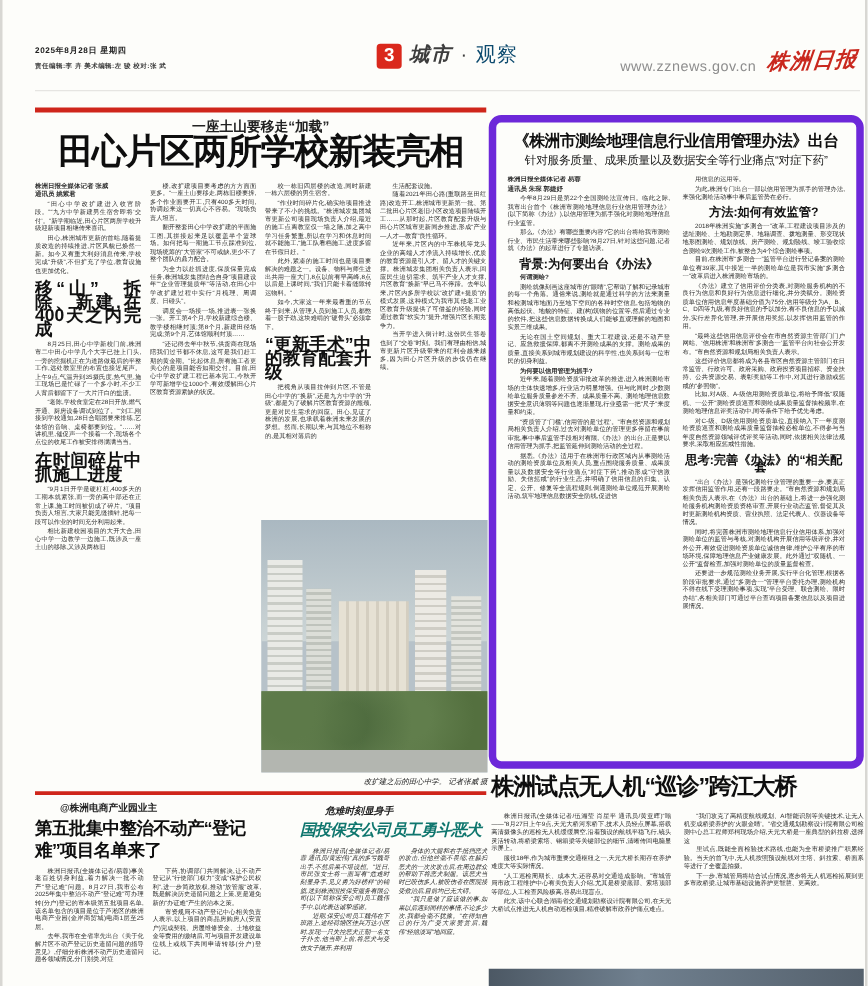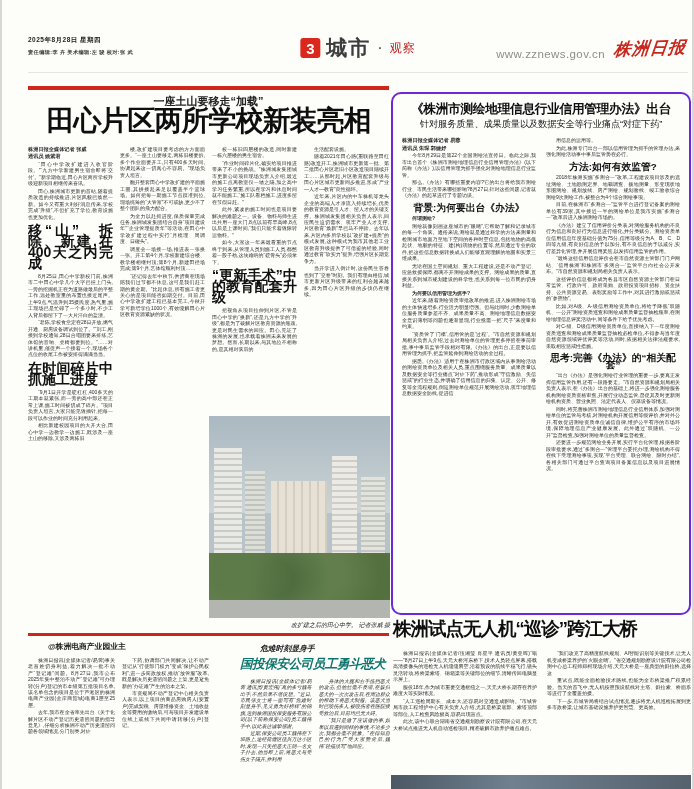--- a/index.html
+++ b/index.html
@@ -5,23 +5,23 @@
   html,body{margin:0;padding:0;background:#d8d7d3;}
   .page{position:absolute;left:2px;top:0;width:690px;height:789px;background:#fdfdfa;overflow:hidden;
         font-family:"Liberation Sans","DejaVu Sans",sans-serif;color:#2b2b2b;}
   
   .hdr{position:absolute;left:26px;right:4px;top:28px;height:44px;border-bottom:1px solid #e6e5e2;}
   .hdr-date{position:absolute;left:0;top:8px;font-size:6.5px;font-weight:700;color:#222;letter-spacing:.5px;}
   .hdr-ed{position:absolute;left:0;top:21px;font-size:5.2px;font-weight:700;color:#3a3a3a;letter-spacing:.4px;}
   .hdr-center{position:absolute;left:50%;top:6px;transform:translateX(-50%);display:flex;align-items:center;gap:6px;}
   .pgno{width:20px;height:20px;background:#da281c;border-radius:3px;color:#fff;font-size:15px;font-weight:800;
         display:flex;align-items:center;justify-content:center;}
-  .sec1{font-size:21px;font-weight:800;color:#3d3d3d;letter-spacing:1px;}
+  .sec1{font-size:16px;font-weight:800;color:#3d3d3d;letter-spacing:1px;font-style:italic;}
   .secdot{font-size:16px;color:#3d3d3d;margin:0 1px;}
-  .sec2{font-size:12px;font-weight:400;color:#b91c1c;letter-spacing:1px;}
+  .sec2{font-size:16px;font-weight:400;color:#0c4a6e;letter-spacing:1px;}
   .hdr-right{position:absolute;right:2px;top:9px;display:flex;align-items:flex-end;gap:9px;}
   .site{font-size:11.5px;color:#8d8d8d;letter-spacing:.4px;}
   .masthead{font-family:"DejaVu Serif","Liberation Serif",serif;font-style:italic;font-weight:700;
             font-size:17px;color:#c9281e;transform:skewX(-8deg) rotate(-2deg);letter-spacing:1px;}
   
   .redrule1{position:absolute;left:26px;top:86px;width:361px;height:3.5px;background:#cf261b;}
   .redrule2{position:absolute;left:26px;top:633px;width:361px;height:2.5px;background:#cf261b;}
   
   .kicker-main{position:absolute;left:26px;top:94px;width:361px;text-align:center;
                font-size:11px;font-weight:700;color:#222;}
@@ -59,21 +59,21 @@
   .art-dog{position:absolute;left:238px;top:643px;width:150px;font-style:italic;}
   .kicker-sm{font-size:7.8px;font-weight:700;color:#222;margin-left:20px;}
   .title-reg{font-size:14px;font-weight:900;color:#0e0e0e;line-height:1.25;letter-spacing:-.5px;margin-top:2px;}
   .title-dog{font-size:12.6px;font-weight:900;color:#0f766e;line-height:1.25;letter-spacing:-.5px;margin-top:3px;}
   .sm-cols{display:flex;gap:7px;margin-top:5px;overflow:hidden;}
   .sm-cols .scol{flex:1;font-size:5px;line-height:6.4px;text-align:justify;overflow:hidden;}
   .art-reg .sm-cols{height:92px;}
   .art-dog .sm-cols{height:112px;}
   
   .redbox{position:absolute;left:389px;top:92px;width:300px;height:523px;box-sizing:border-box;
-          border:2px solid #6d28d9;border-radius:10px;padding:7px 9px 4px 9px;overflow:hidden;}
+          border:6px solid #6d28d9;border-radius:10px;padding:7px 9px 4px 9px;overflow:hidden;}
   .title-pol{text-align:center;font-size:12.7px;font-weight:900;color:#0e0e0e;letter-spacing:-.3px;}
   .sub-pol{text-align:center;font-size:9.3px;font-weight:500;color:#151515;margin-top:0;letter-spacing:-.2px;}
   .pol-cols{display:flex;gap:10px;margin-top:6px;height:455px;overflow:hidden;}
   .pol-cols .pcol{flex:1;font-size:5px;line-height:6.5px;text-align:justify;overflow:hidden;}
   
   .title-bridge{position:absolute;left:391px;top:616px;width:298px;font-size:18.5px;font-weight:900;
                 color:#0e0e0e;letter-spacing:-1px;}
   .bridge-cols{position:absolute;left:391px;top:650px;width:298px;height:122px;display:flex;gap:10px;overflow:hidden;}
   .bridge-cols .bcol{flex:1;font-size:5px;line-height:6.5px;text-align:justify;overflow:hidden;}
   .photo-strip{position:absolute;left:389px;top:775px;width:300px;height:14px;
@@ -146,20 +146,21 @@
     <div class="ph-b w4"></div>
     <div class="ph-b w5"></div>
     <div class="ph-trees"></div>
     <div class="ph-road"></div>
   </div>
   <div class="cap-main">改扩建之后的田心中学。 记者张威 摄</div>
   <div class="redrule2"></div>
 
   <div class="art-reg">
     <div class="kicker-sm">@株洲电商产业园业主</div>
+    <div class="title-reg">第五批集中整治不动产“登记难”项目名单来了</div>
     <div class="sm-cols">
       <div class="scol">
           <div class="t-p">株洲日报讯(全媒体记者/易蓉)事关老百姓切身利益,着力解决一批不动产“登记难”问题。8月27日,我市公布2025年集中整治不动产“登记难”可办理转(分户)登记的市本级第五批项目名单,该名单包含的项目是位于芦淞区的株洲电商产业园(金岸商贸城)电商1层至25层。</div>
           <div class="t-p">去年,我市在全省率先出台《关于化解片区不动产登记历史遗留问题的指导意见》,仔细分析株洲不动产历史遗留问题各领域情况,分门别类,对症</div>
         </div>
       <div class="scol">
           <div class="t-p">下药,协调部门共同解决,让不动产登记从“行使部门权力”变成“保护公民权利”,进一步简政放权,推动“放管服”改革,既是解决历史遗留问题之上策,更是避免新的“办证难”产生的治本之策。</div>
           <div class="t-p">市资规局不动产登记中心相关负责人表示,以上项目的商品房购房人(安置户)完成契税、房屋维修资金、土地收益金等费用的缴纳后,可与项目开发建设单位线上或线下共同申请转移(分户)登记。</div>
         </div>
     </div>

